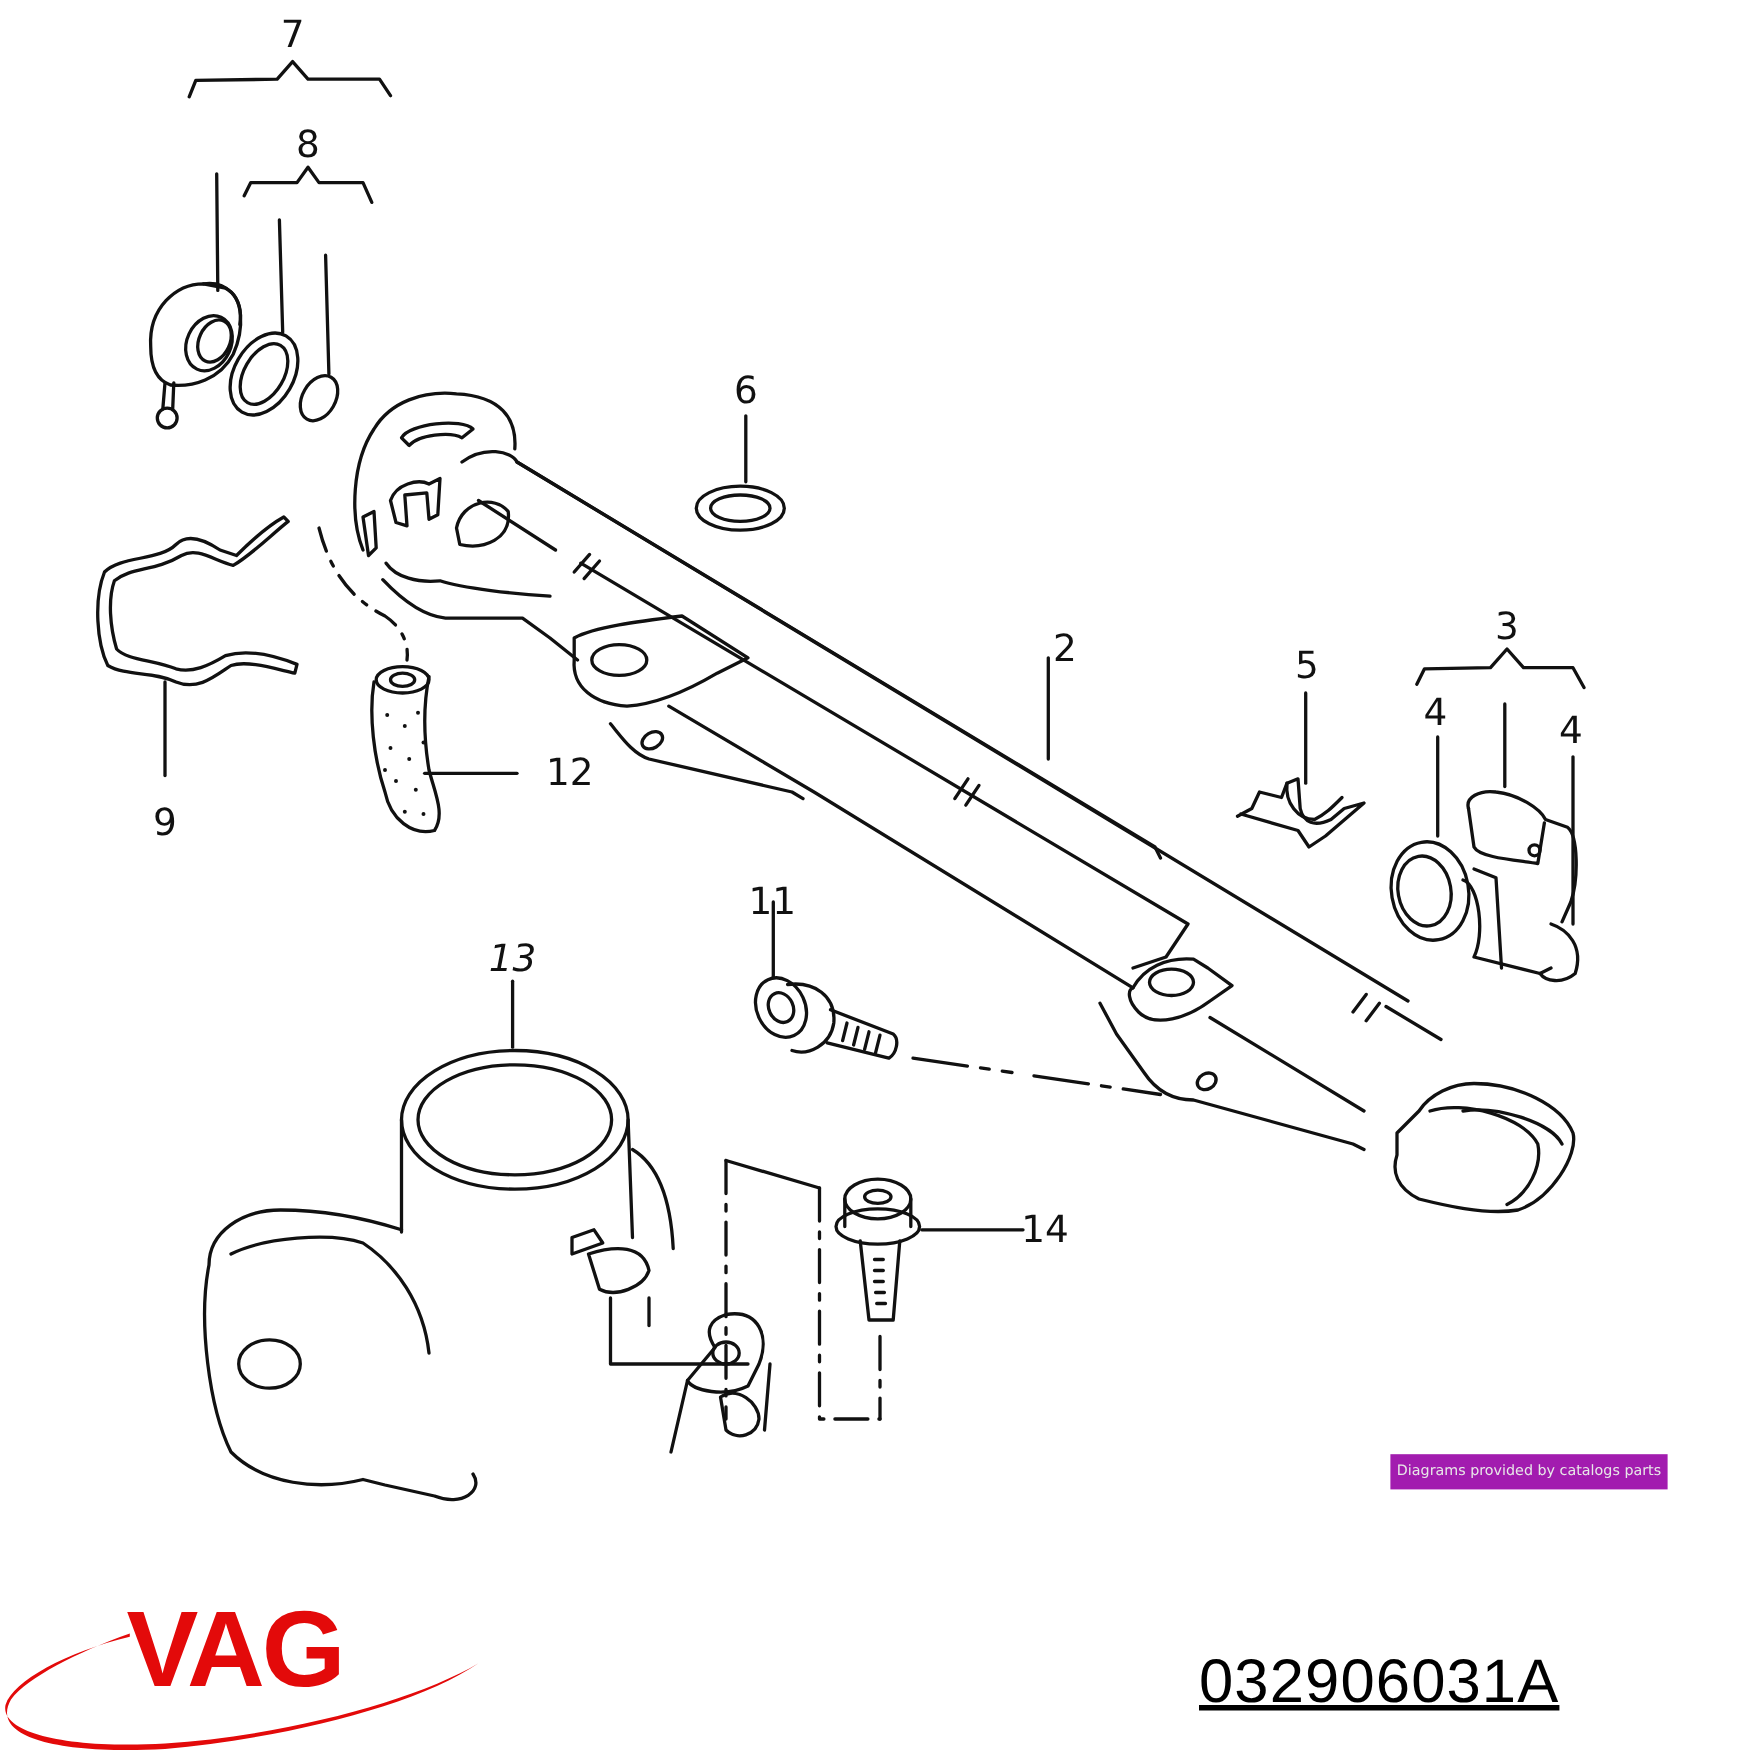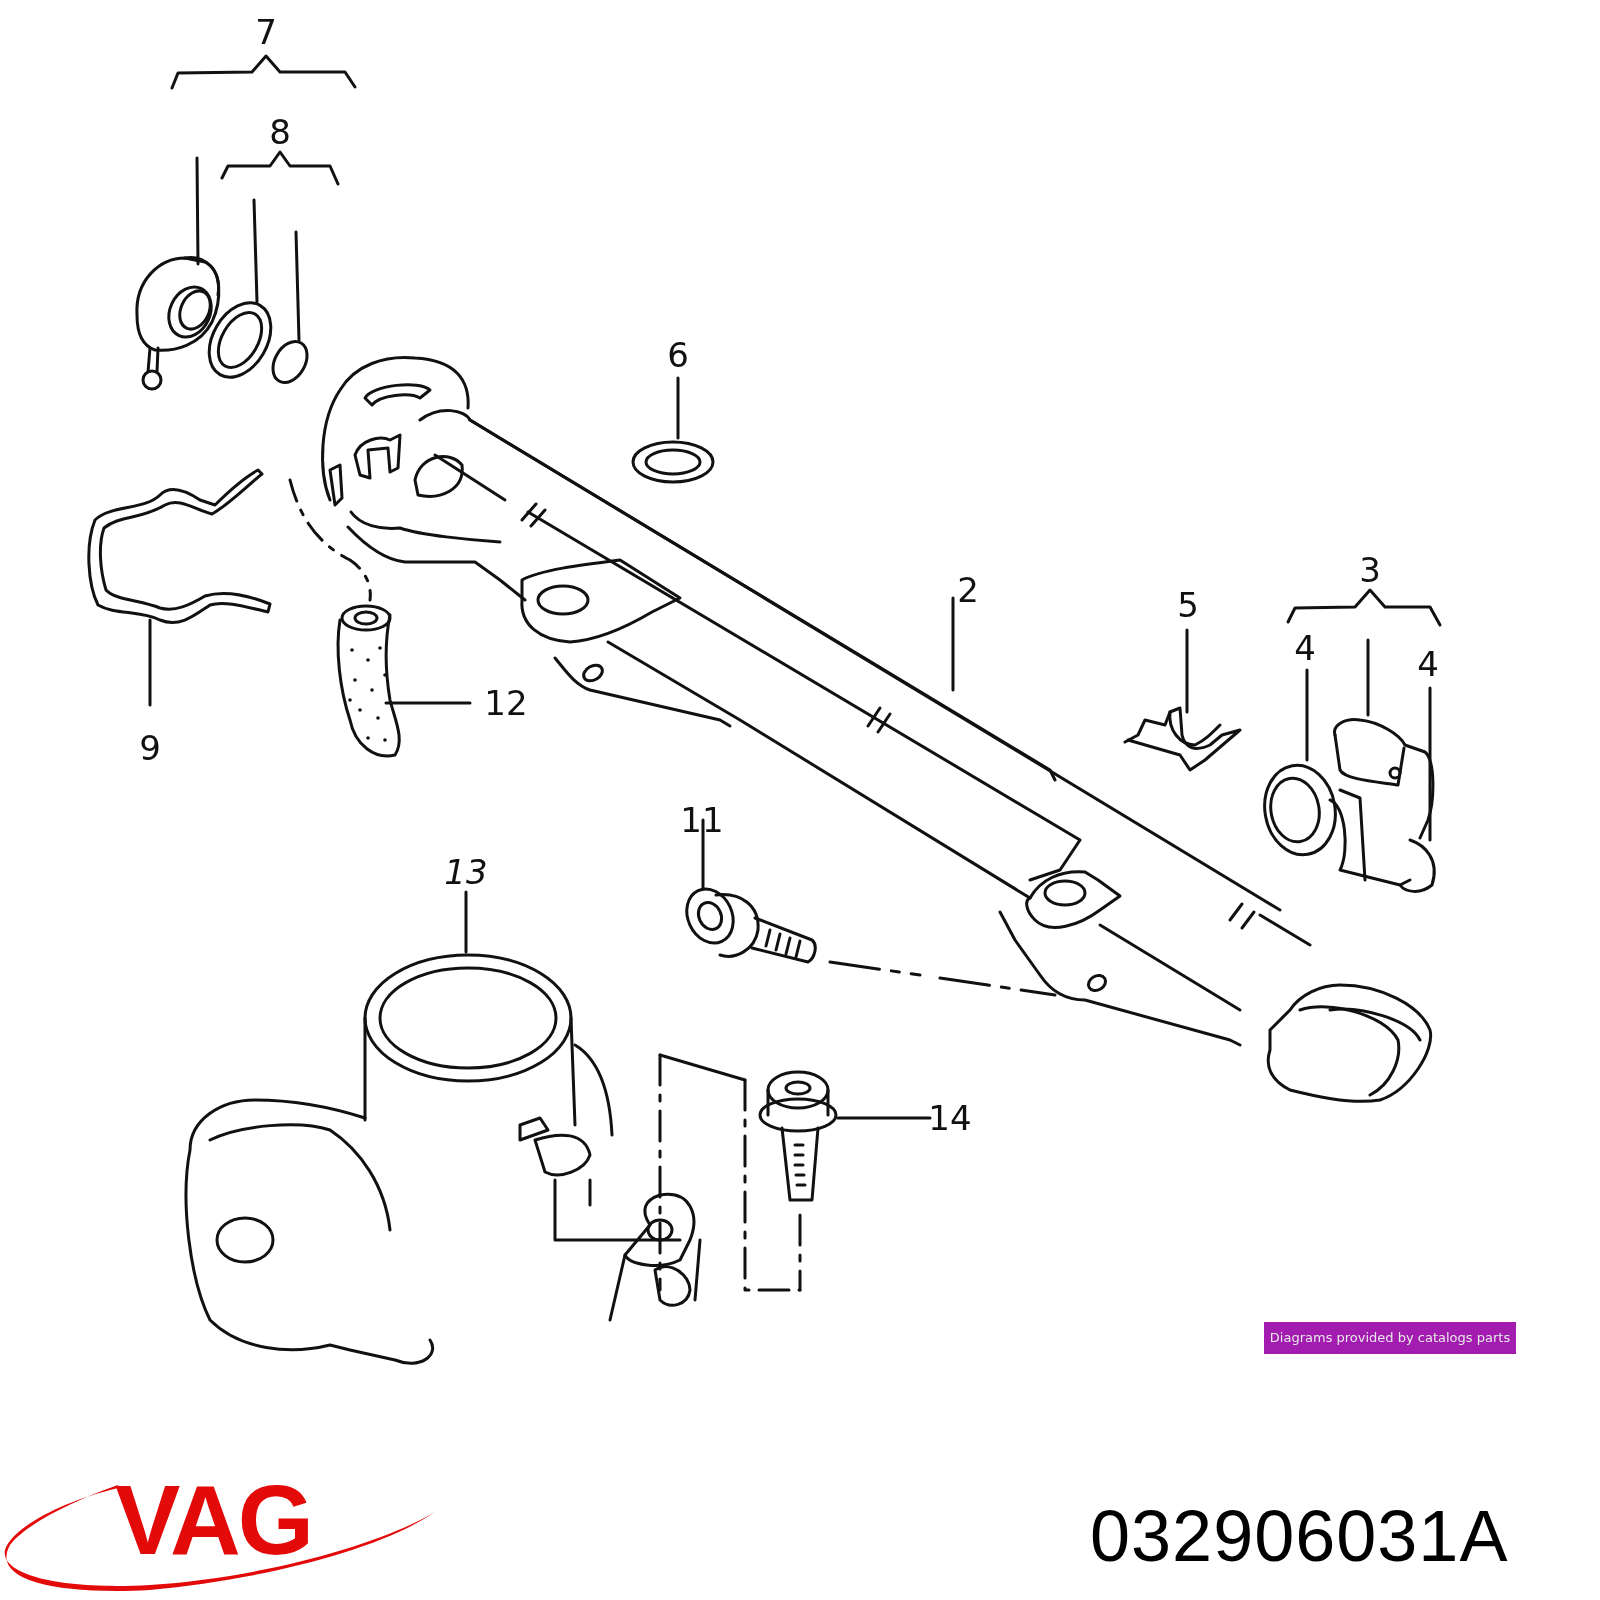--- a/index.html
+++ b/index.html
@@ -1,22 +1,22 @@
 <!DOCTYPE html>
 <html><head>
 <meta charset="utf-8">
 <style>
   html,body{margin:0;padding:0;background:#ffffff;}
   body{width:1600px;height:1600px;position:relative;overflow:hidden;font-family:"DejaVu Sans",sans-serif;}
   #diagram{position:absolute;left:0;top:0;width:1600px;height:1600px;}
   .callout{position:absolute;font-family:"DejaVu Sans",sans-serif;font-size:34px;color:#111;line-height:1;transform:translate(-50%,-50%);}
   .credit{position:absolute;left:1264px;top:1322px;width:252px;height:32px;background:#a21caf;color:#e8e8e8;font-size:13px;line-height:32px;text-align:center;}
-  .part-number{position:absolute;left:1090px;top:1500px;font-family:"Liberation Sans",sans-serif;font-size:72px;color:#000;letter-spacing:1px;line-height:1;}
+  .part-number{position:absolute;left:1090px;top:1500px;font-family:"Liberation Sans",sans-serif;font-size:56px;color:#000;letter-spacing:1px;line-height:1;text-decoration:underline;}
   .logo{position:absolute;left:0;top:1440px;width:450px;height:160px;}
-  .logo-text{position:absolute;left:115px;top:1450px;font-family:"Liberation Sans",sans-serif;font-weight:bold;font-size:98px;color:#e30a0a;letter-spacing:-3px;line-height:1;margin-top:21px;}
+  .logo-text{position:absolute;left:115px;top:1450px;font-family:"Liberation Sans",sans-serif;font-weight:bold;font-size:98px;color:#e30a0a;letter-spacing:-3px;line-height:1;}
 </style>
 </head>
 <body>
 
 <svg id="diagram" viewBox="0 0 1600 1600" xmlns="http://www.w3.org/2000/svg" fill="none" stroke="#111" stroke-width="3" stroke-linecap="round" stroke-linejoin="round">
 
   <g>
     <path d="M172 88 L178 73 L252 72 L266 56 L280 72 L345 72 L355 87"></path>
   </g>
   <g>
@@ -171,21 +171,21 @@
 <div class="callout" style="left:968px;top:590px;">2</div>
 <div class="callout" style="left:1370px;top:570px;">3</div>
 <div class="callout" style="left:1305px;top:648px;">4</div>
 <div class="callout" style="left:1428px;top:664px;">4</div>
 <div class="callout" style="left:1188px;top:605px;">5</div>
 <div class="callout" style="left:678px;top:355px;">6</div>
 <div class="callout" style="left:266px;top:32px;">7</div>
 <div class="callout" style="left:280px;top:132px;">8</div>
 <div class="callout" style="left:150px;top:748px;">9</div>
 <div class="callout" style="left:702px;top:800px;margin-top:20px;">11</div>
-<div class="callout" style="left:506px;top:703px;">12</div>
+<div class="callout" style="left:518px;top:703px;">12</div>
 <div class="callout" style="left:466px;top:872px;font-style:italic;">13</div>
 <div class="callout" style="left:950px;top:1118px;">14</div>
 
 <div class="credit">Diagrams provided by catalogs parts</div>
 
 <svg class="logo" viewBox="0 0 450 160" xmlns="http://www.w3.org/2000/svg">
   <path d="M118 48 C60 62 12 88 5 110 C0 135 60 150 150 145 C260 138 380 105 435 72 C380 110 260 140 150 150 C55 155 -10 140 10 105 C25 85 70 62 118 45 Z" fill="#e30a0a"></path>
 </svg>
 <div class="logo-text">VAG</div>
 

